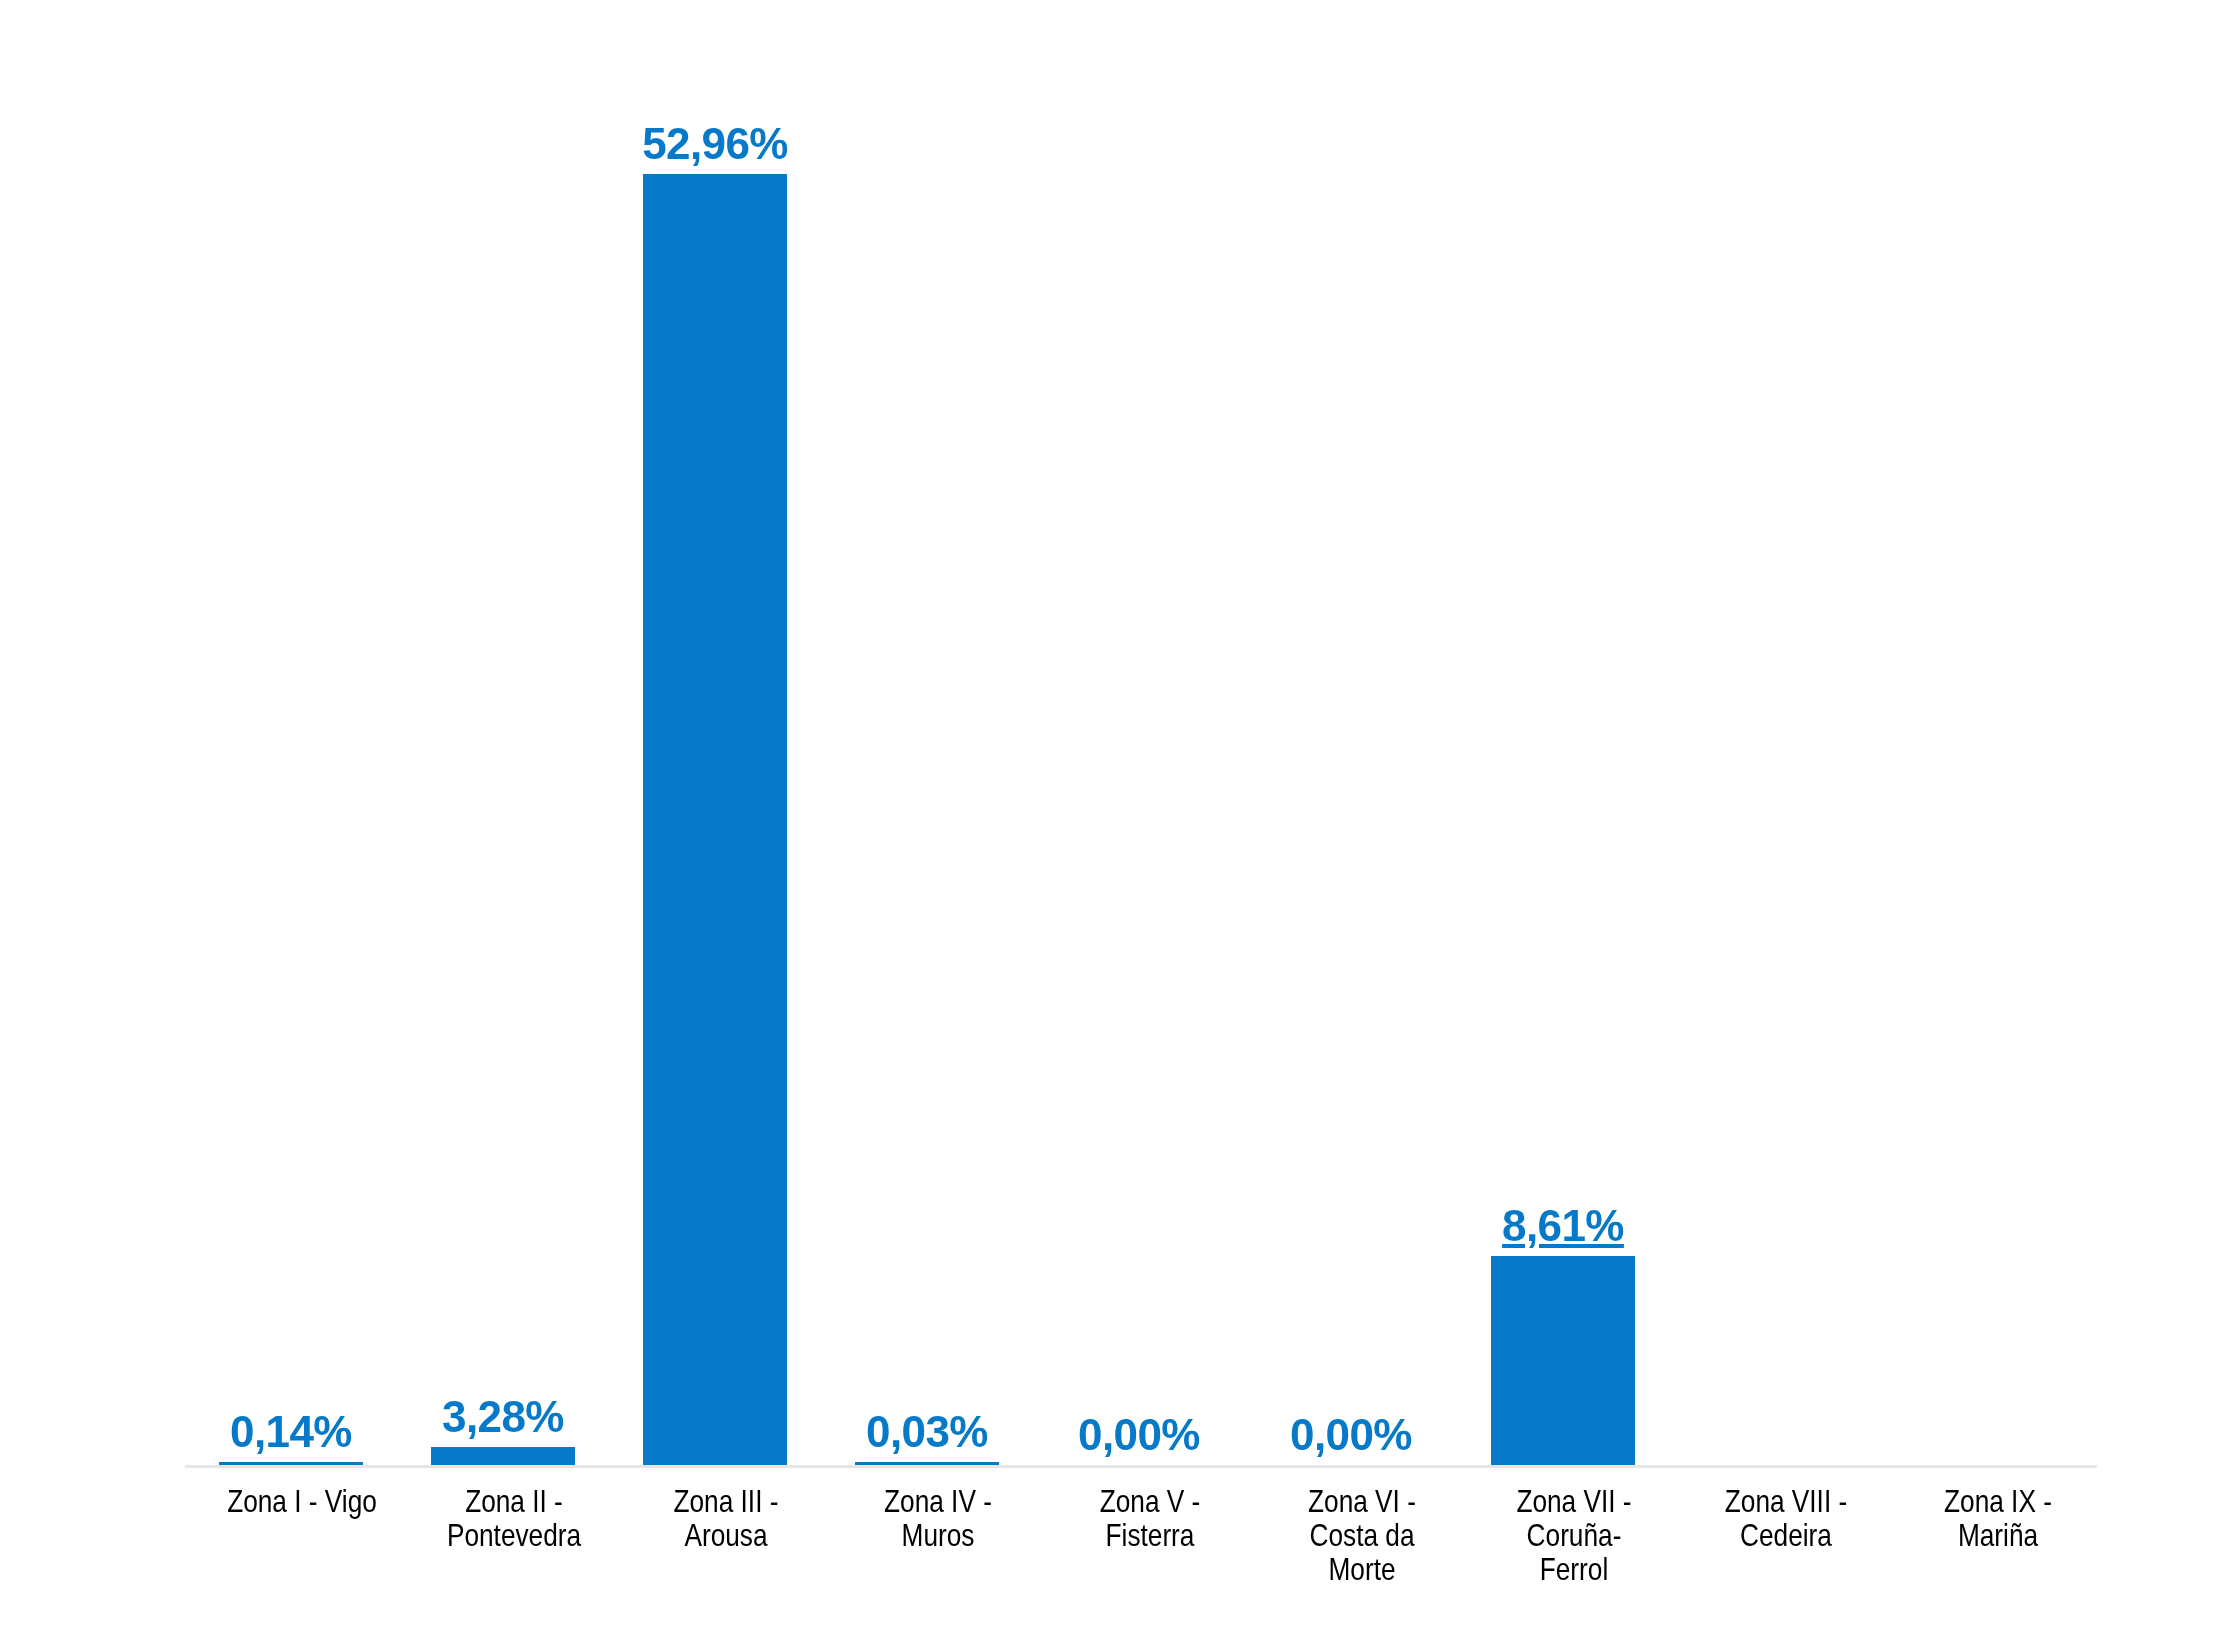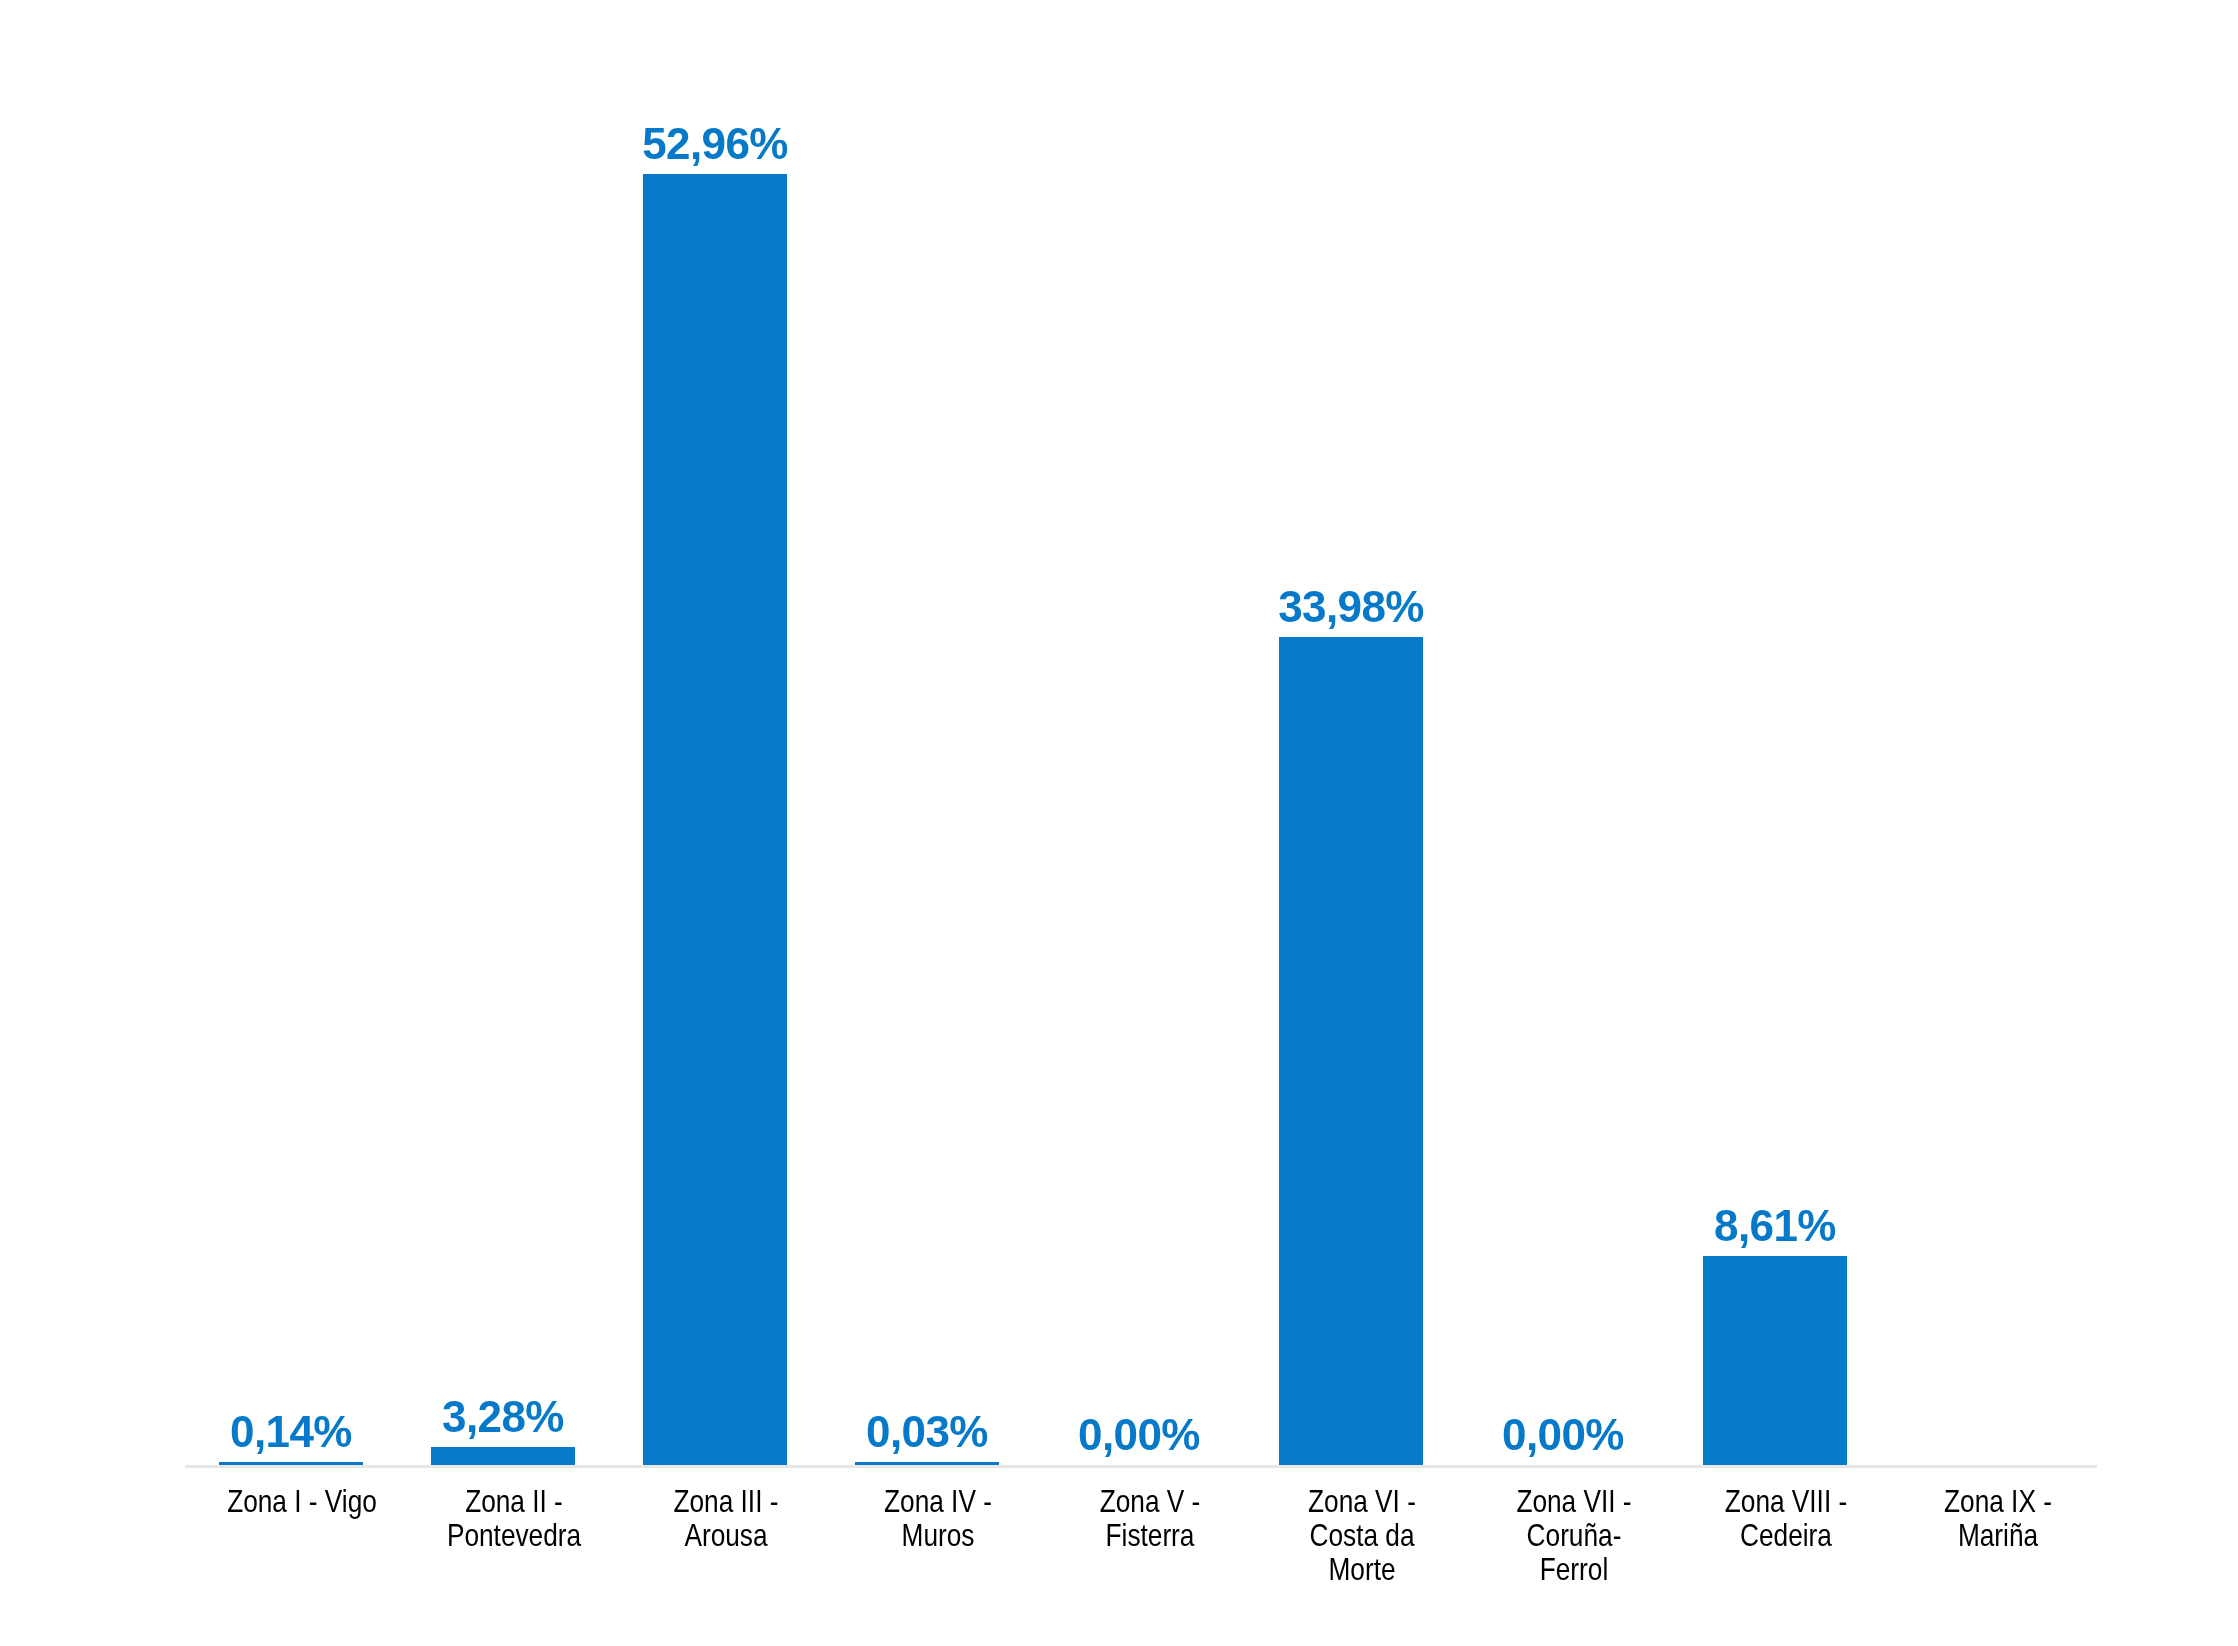--- a/index.html
+++ b/index.html
@@ -113,32 +113,28 @@
         <span class="vlabel" style="bottom: 11.7px;">0,03%</span>
         <div class="bar" style="height: 3.5px;"></div>
       </div>
 
       <div class="slot">
         <span class="vlabel" style="bottom: 8.2px;">0,00%</span>
         <div class="bar zero" style="height: 0px;"></div>
       </div>
 
 
-      <div class="slot">
-        <span class="vlabel" style="bottom: 837px;">33,98%</span>
-        <div class="bar" style="height: 829px;"></div>
-      </div>
 
       <div class="slot">
         <span class="vlabel" style="bottom: 8.2px;">0,00%</span>
         <div class="bar zero" style="height: 0px;"></div>
       </div>
 
       <div class="slot">
-        <span class="vlabel" style="bottom: 218px;">8,61%</span>
+        <span class="vlabel" style="bottom: 218px; text-decoration: underline;">8,61%</span>
         <div class="bar" style="height: 210px;"></div>
       </div>
 
     </div>
   </div>
 
   <div id="baseline"></div>
 
   <div id="xaxis">
     <div class="xslot">Zona I - Vigo</div>

